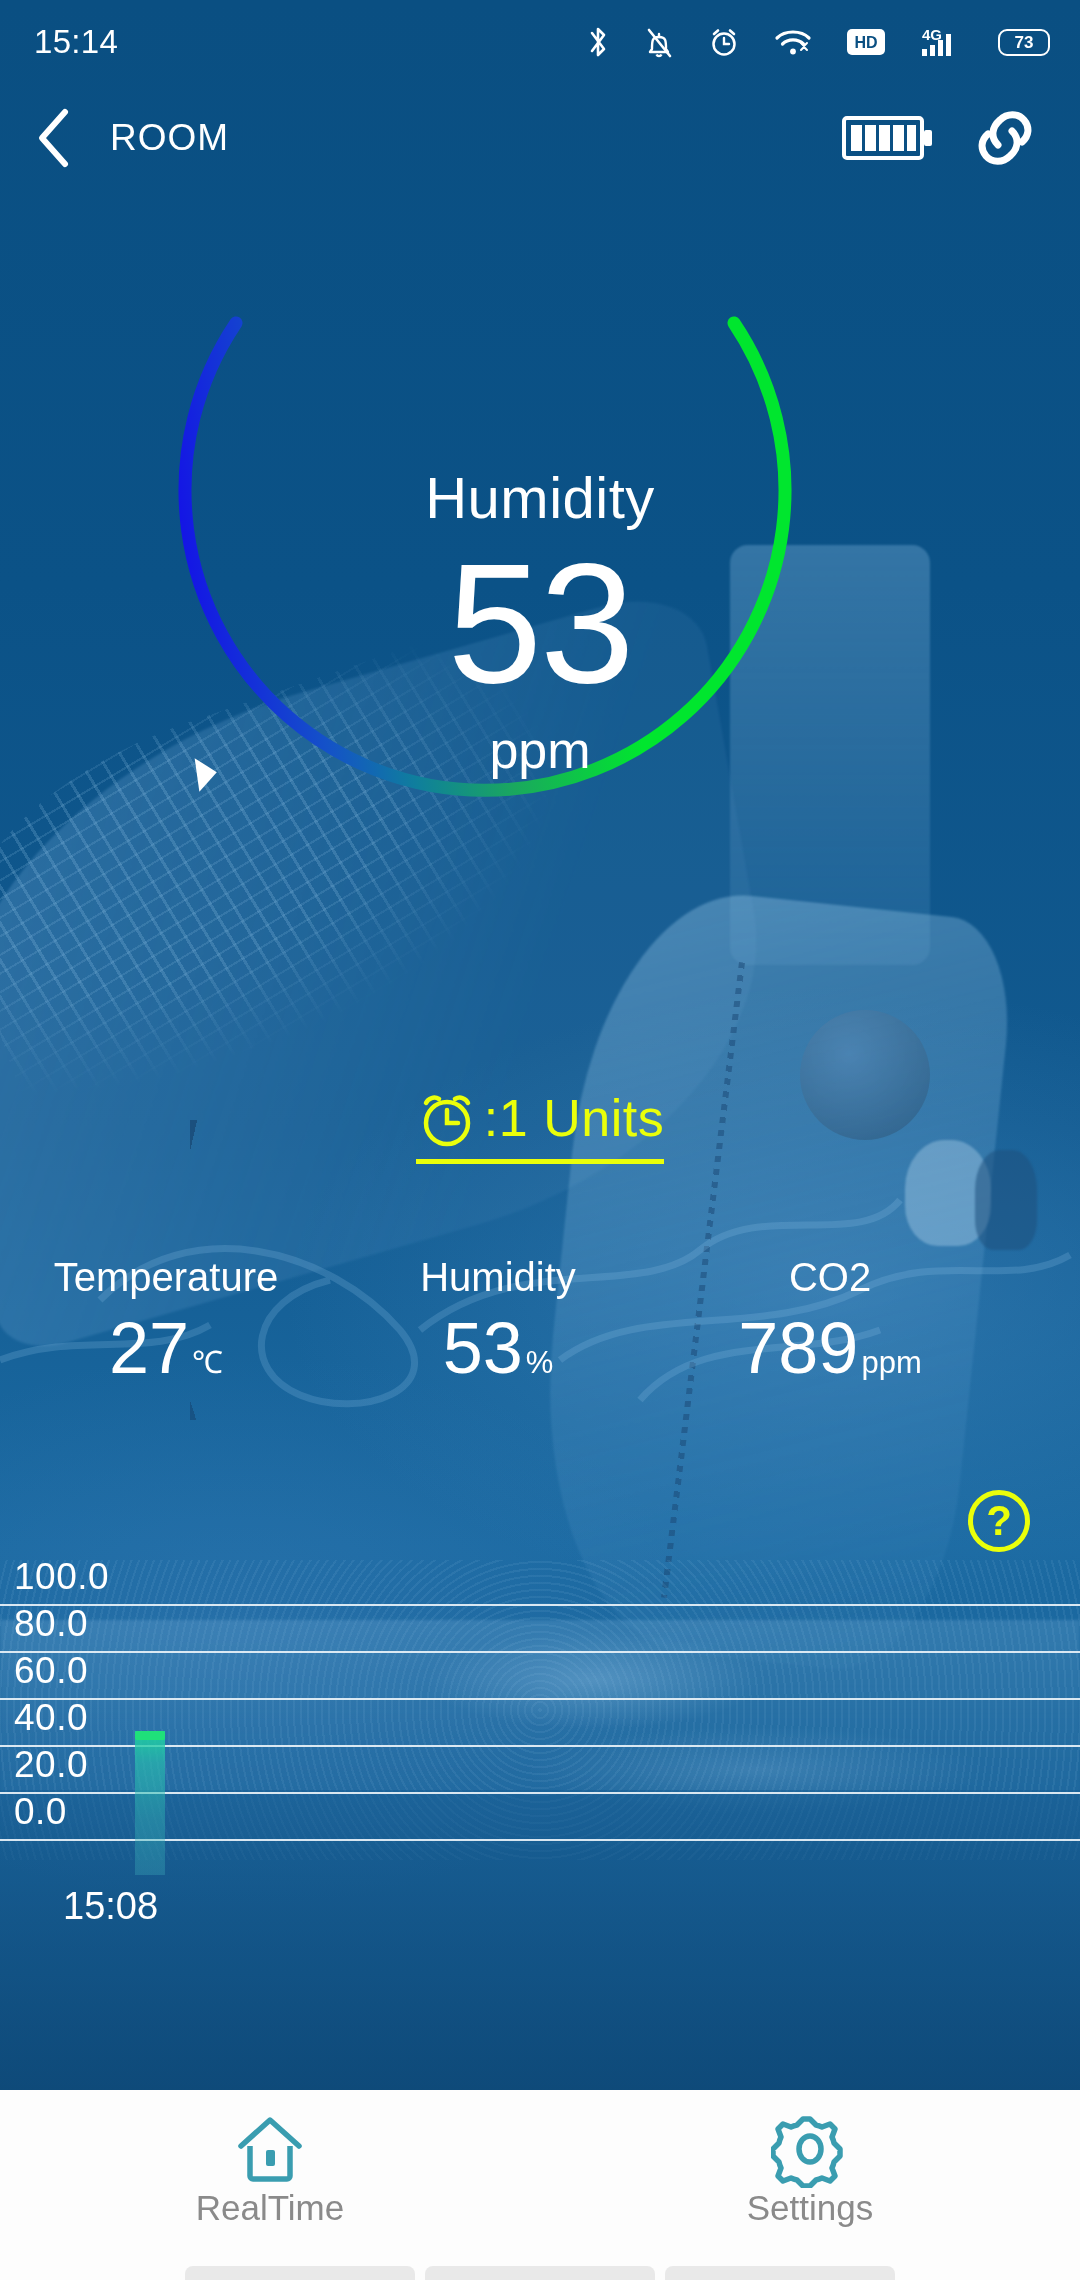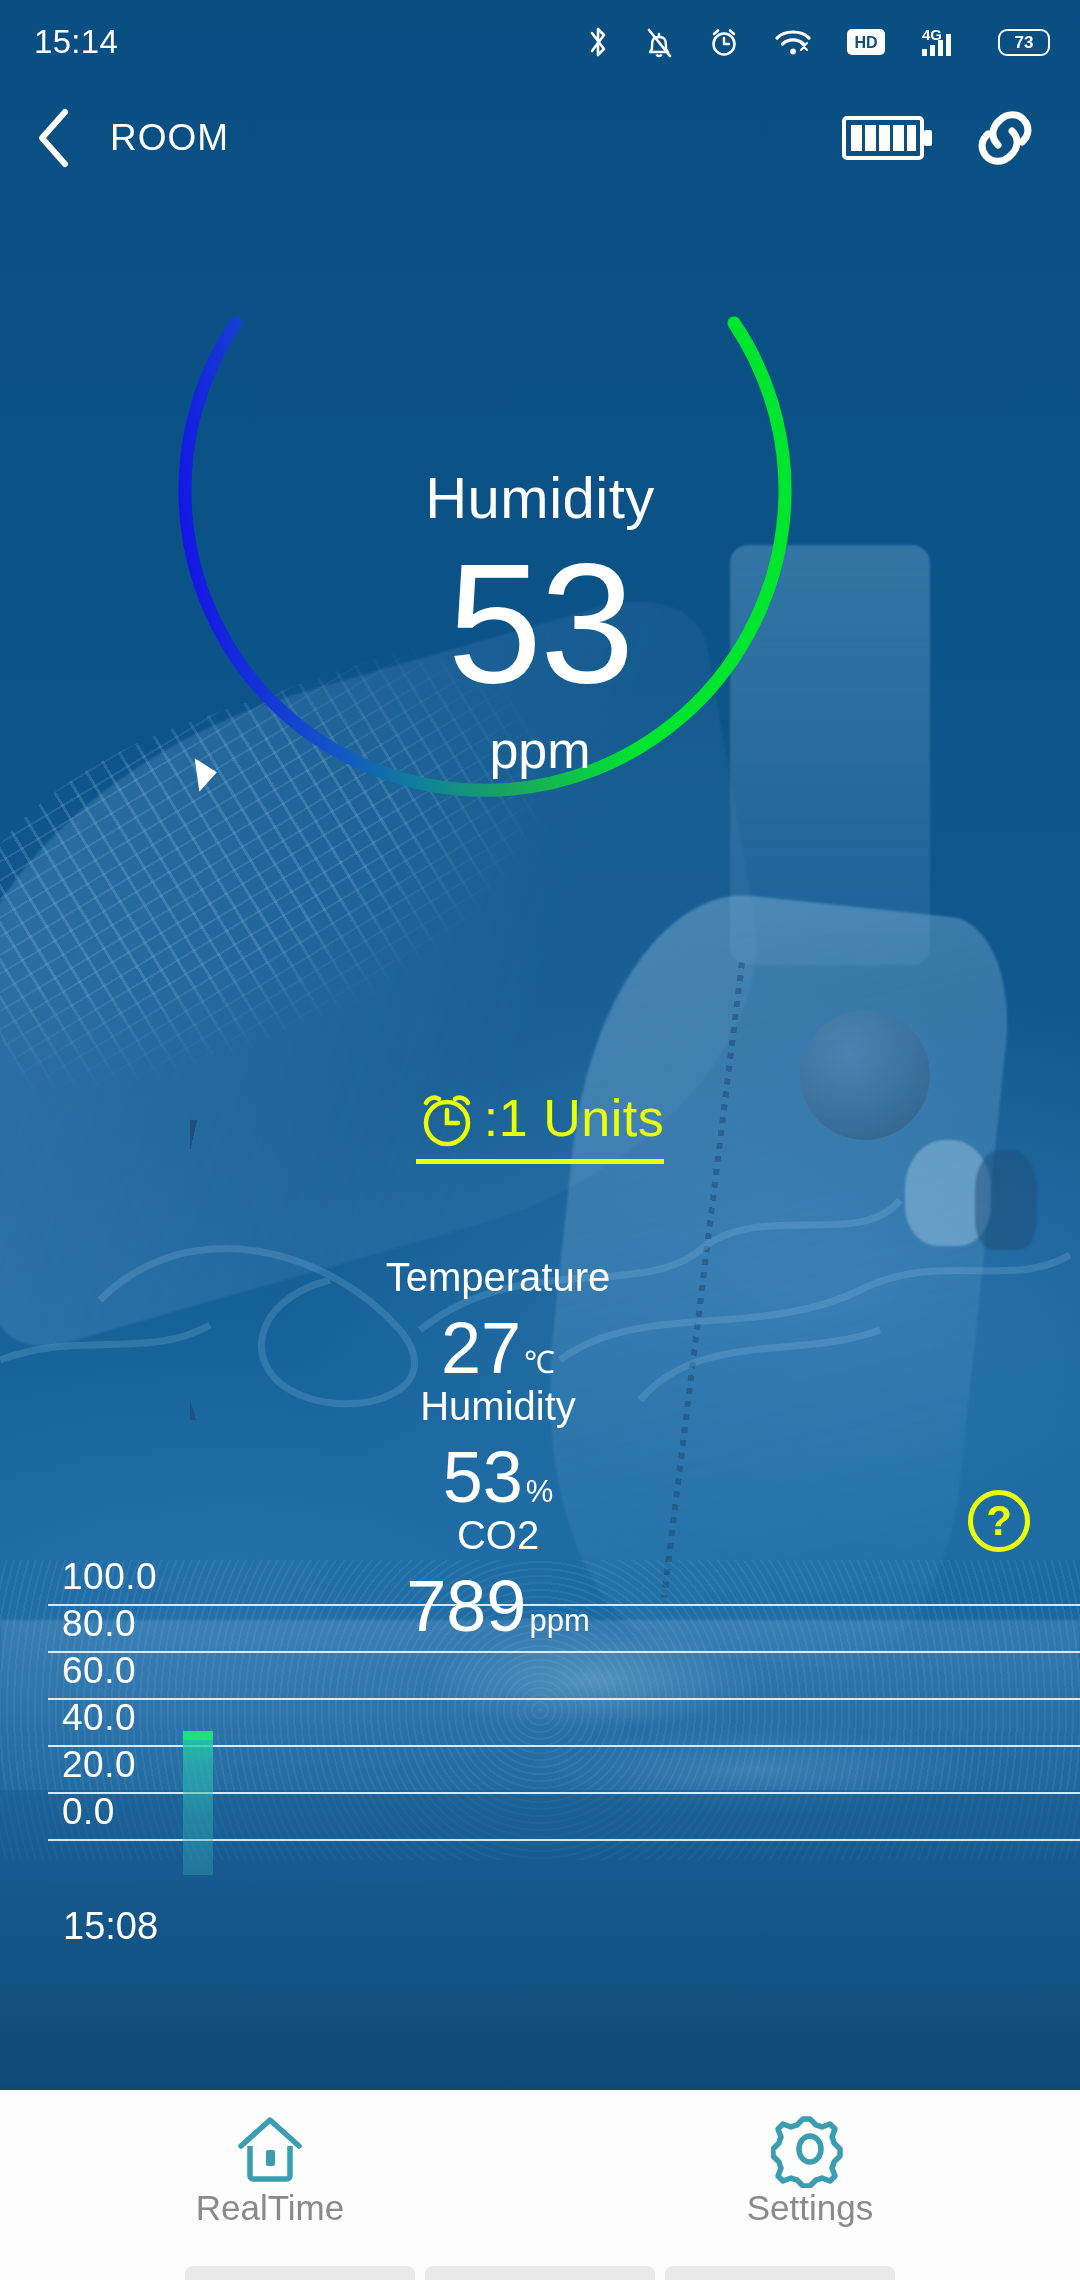--- a/index.html
+++ b/index.html
@@ -163,41 +163,41 @@
   }
   .alarm-inner {
     display:flex; align-items:center; gap:6px;
     border-bottom:5px solid #eaff0a; padding-bottom:8px;
   }
   .alarm-text { color:#eaff0a; font-size:52px; letter-spacing:.5px; }
 
   
   .readings {
     position:absolute; left:0; top:1255px; width:996px; height:190px;
-    display:flex; z-index:6;flex-direction:column;
+    display:flex; z-index:6;
   }
   .reading { flex:1; display:flex; flex-direction:column; align-items:center; }
   .r-name { color:#fff; font-size:40px; margin-bottom:12px; }
   .r-valrow { display:flex; align-items:flex-end; }
   .r-val { color:#fff; font-size:72px; line-height:1; }
   .r-unit { color:#fff; font-size:31px; line-height:1; padding-bottom:6px; margin-left:3px; }
 
   
   .help-btn {
     position:absolute; left:968px; top:1490px; width:62px; height:62px;
     border:5px solid #eaff0a; border-radius:50%;
     display:flex; align-items:center; justify-content:center; z-index:7;
   }
   .help-btn span { color:#eaff0a; font-size:42px; line-height:1; font-weight:bold; }
 
   
   .chart {
     position:absolute; left:0; top:1560px; width:1080px; height:490px; z-index:5;
   }
-  .chart-plot { position:absolute; left:0; top:0; width:905px; height:420px;margin-left:48px; }
+  .chart-plot { position:absolute; left:0; top:0; width:905px; height:420px; }
   .grid-row {
     position:absolute; left:0; width:1080px; height:2px; background:#e9f2f8; opacity:.92;
   }
   .ytick {
     position:absolute; color:#fff; font-size:37px; left:14px; letter-spacing:.5px;
   }
   .bar {
     position:absolute;
     background:linear-gradient(180deg, rgba(30,210,160,.92) 0%, rgba(40,195,175,.62) 22%, rgba(50,180,180,.42) 62%, rgba(60,170,185,.34) 100%);
   }
@@ -396,21 +396,21 @@
         <div class="ytick" style="top: 90px;">60.0</div>
         <div class="grid-row" style="top: 185px; background: rgb(233, 242, 248);"></div>
         <div class="ytick" style="top: 137px;">40.0</div>
         <div class="grid-row" style="top: 232px; background: rgb(233, 242, 248);"></div>
         <div class="ytick" style="top: 184px;">20.0</div>
         <div class="grid-row" style="top: 279px; background: rgb(233, 242, 248);"></div>
         <div class="ytick" style="top: 231px;">0.0</div>
         <div class="bar" style="left: 135px; width: 30px; top: 170.9px; height: 144.1px;"></div>
         <div class="bar-cap" style="left: 135px; width: 30px; top: 170.9px; height: 9px; background: rgb(31, 224, 122);"></div>
       </div>
-    <div class="xtick" id="xtick0" style="left: 63px; top: 325px; margin-top: 20px;">15:08</div>
+    <div class="xtick" id="xtick0" style="left: 63px; top: 325px;">15:08</div>
   </div>
 
   <div class="bottomnav">
     <div class="nav-item">
       <svg width="78" height="78" viewBox="0 0 78 78">
         <path d="M10 36 L39 10 L68 36" fill="none" stroke="#3a9db0" stroke-width="5.5" stroke-linecap="round" stroke-linejoin="round"></path>
         <path d="M19 36 v30 a3 3 0 0 0 3 3 h34 a3 3 0 0 0 3 -3 v-30" fill="none" stroke="#3a9db0" stroke-width="5.5" stroke-linejoin="round"></path>
         <rect x="35" y="40" width="9" height="16" rx="2" fill="#3a9db0"></rect>
       </svg>
       <div class="nav-label">RealTime</div>

